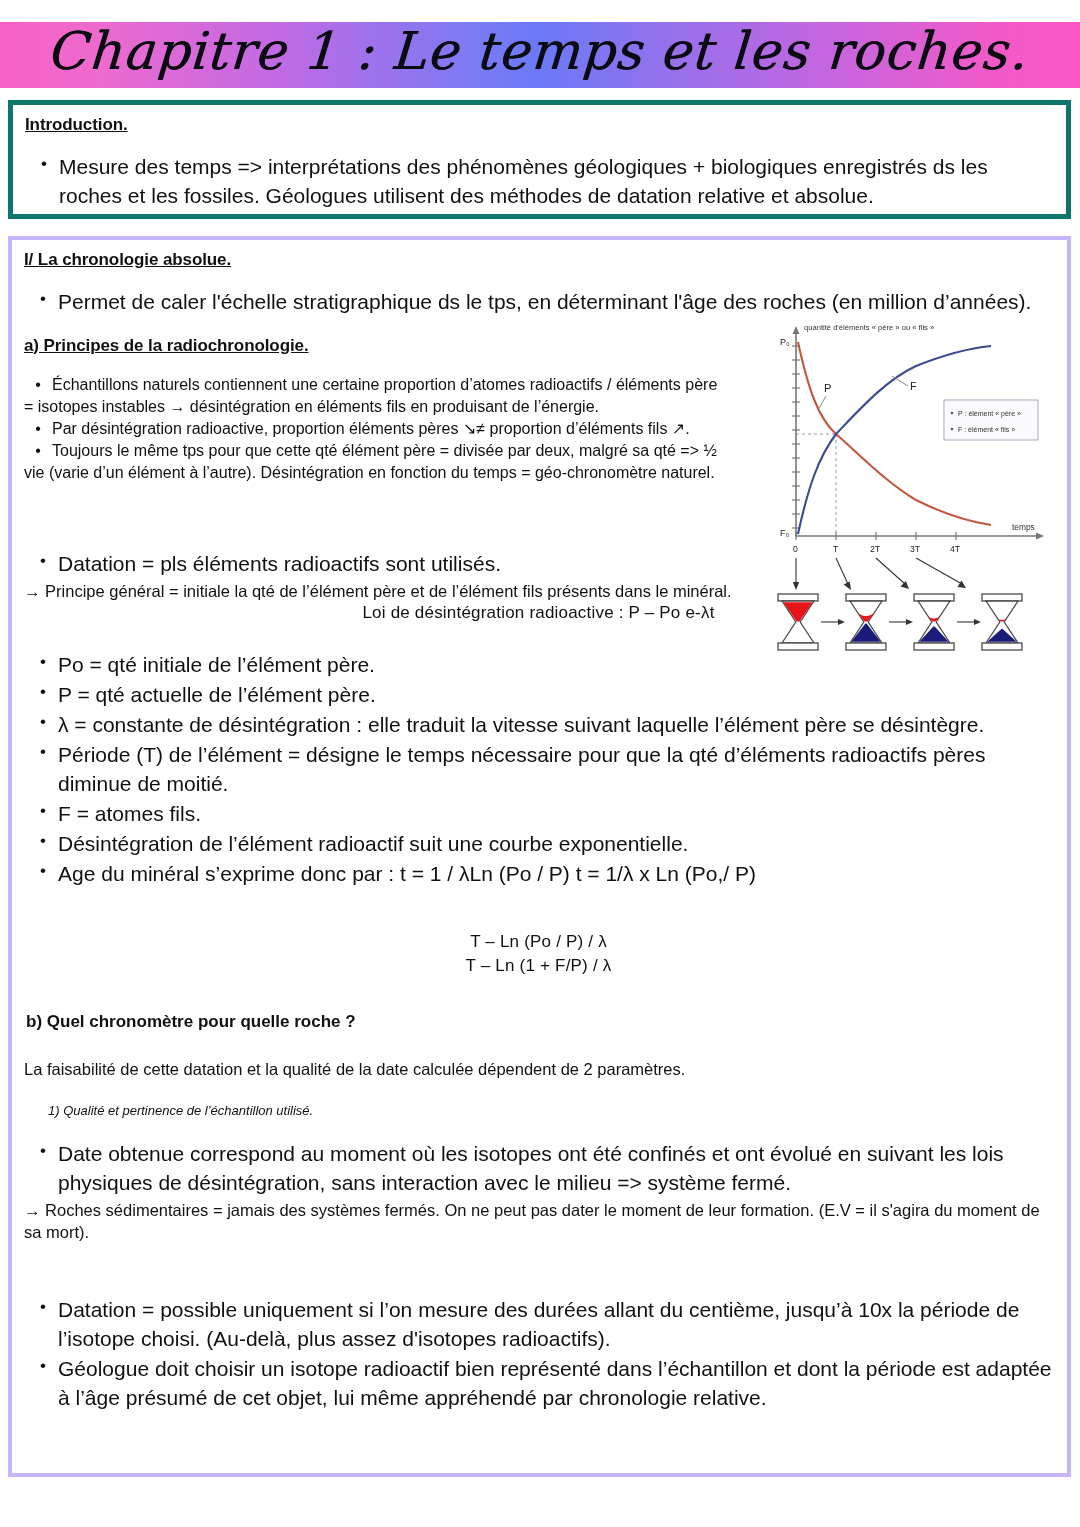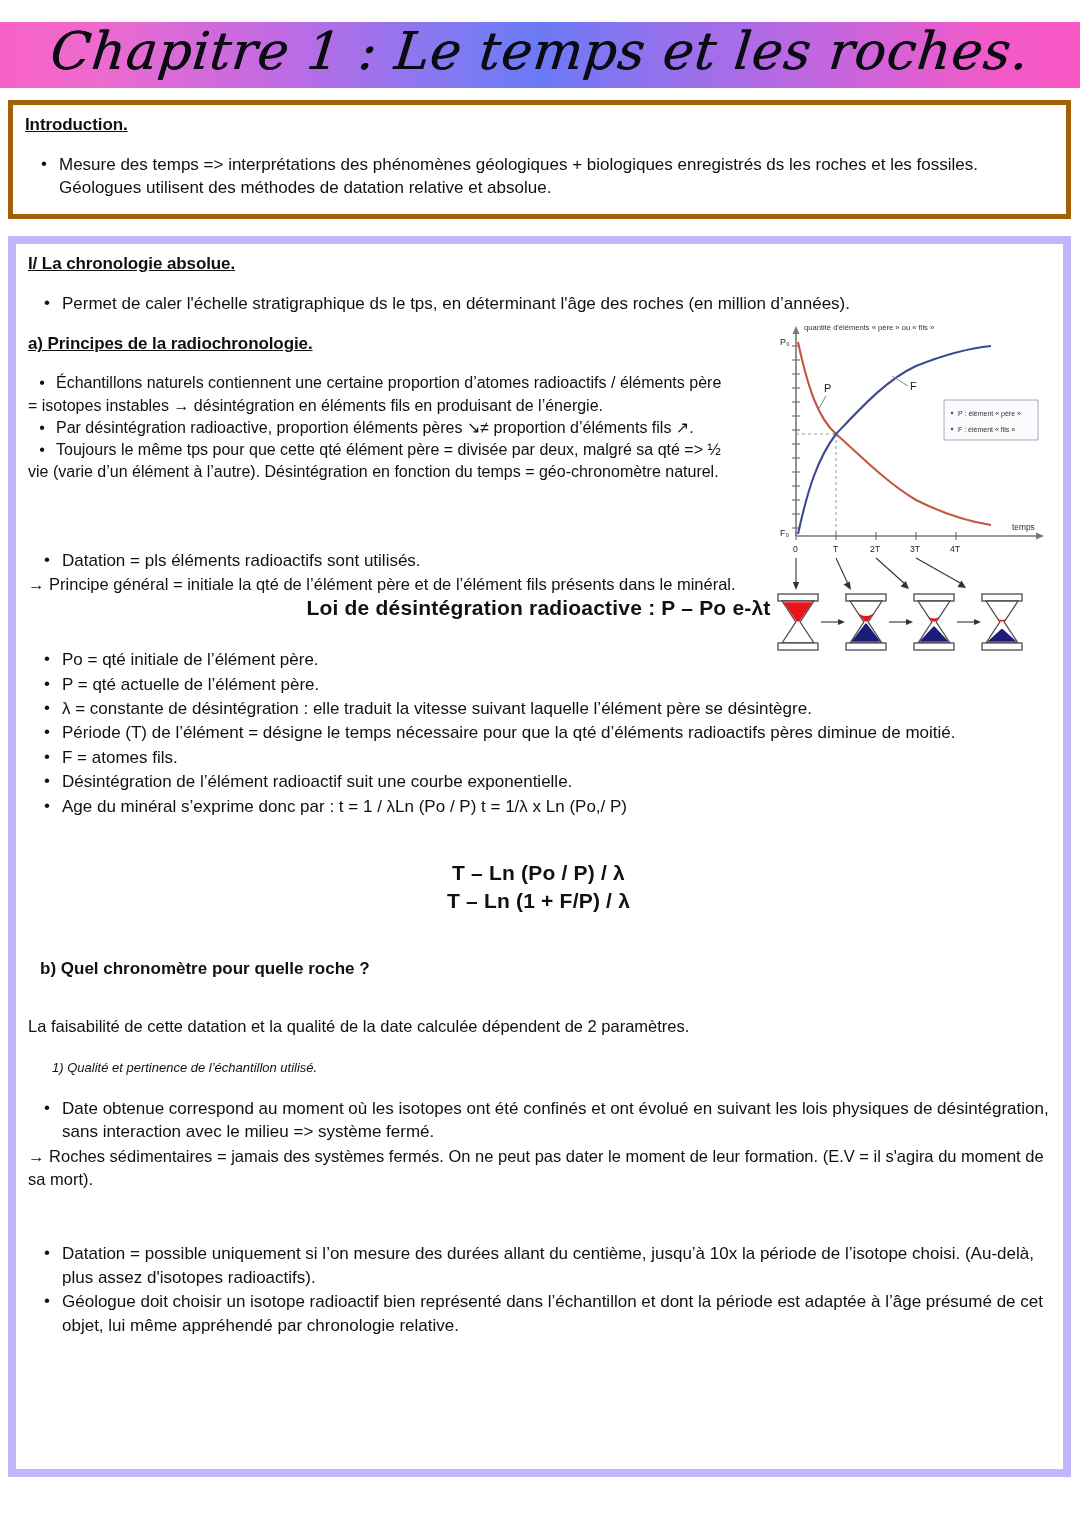--- a/index.html
+++ b/index.html
@@ -50,56 +50,56 @@
   }
 
   
   .box {
     position: absolute;
     background: #ffffff;
   }
   .box-intro {
     left: 8px; top: 100px;
     width: 1063px; height: 119px;
-    border: 5px solid #a16207;
+    border: 5px solid #0f766e;
   }
   .box-main {
     left: 8px; top: 236px;
     width: 1063px; height: 1241px;
-    border: 8px solid #c4b5fd;
+    border: 4px solid #c4b5fd;
   }
 
   .pad { padding: 10px 14px 0 12px; }
 
   
   .h-underline {
     font-weight: bold;
     font-size: 17px;
     text-decoration: underline;
     margin: 0;
     letter-spacing: -0.1px;
   }
   .h-bold {
     font-weight: bold;
     font-size: 17px;
-    margin: 12px;
+    margin: 2px;
   }
   p.t {
     font-size: 16.5px;
     line-height: 1.38;
     margin: 0;
   }
 
   ul.bl {
     margin: 0;
     padding-left: 34px;
     list-style: none;
   }
   ul.bl > li {
-    font-size: 17px;
+    font-size: 21px;
     line-height: 1.38;
     position: relative;
     margin: 0 0 1px 0;
   }
   ul.bl > li::before {
     content: "\2022";
     position: absolute;
     left: -18px;
     top: -1px;
     font-size: 17px;
@@ -128,22 +128,22 @@
   
   .figure {
     position: absolute;
     left: 766px; top: 318px;
     width: 300px; height: 340px;
   }
   .figure svg { display: block; }
 
   
   .formula {
-    font-weight: bold;
-    font-size: 21px;
+    font-weight: normal;
+    font-size: 17px;
     text-align: center;
     margin: 0;
     letter-spacing: 0.2px;
   }
 </style>
 </head>
 <body>
 
 <div class="banner">
   <div class="banner-title">Chapitre 1 : Le temps et les roches.</div>

